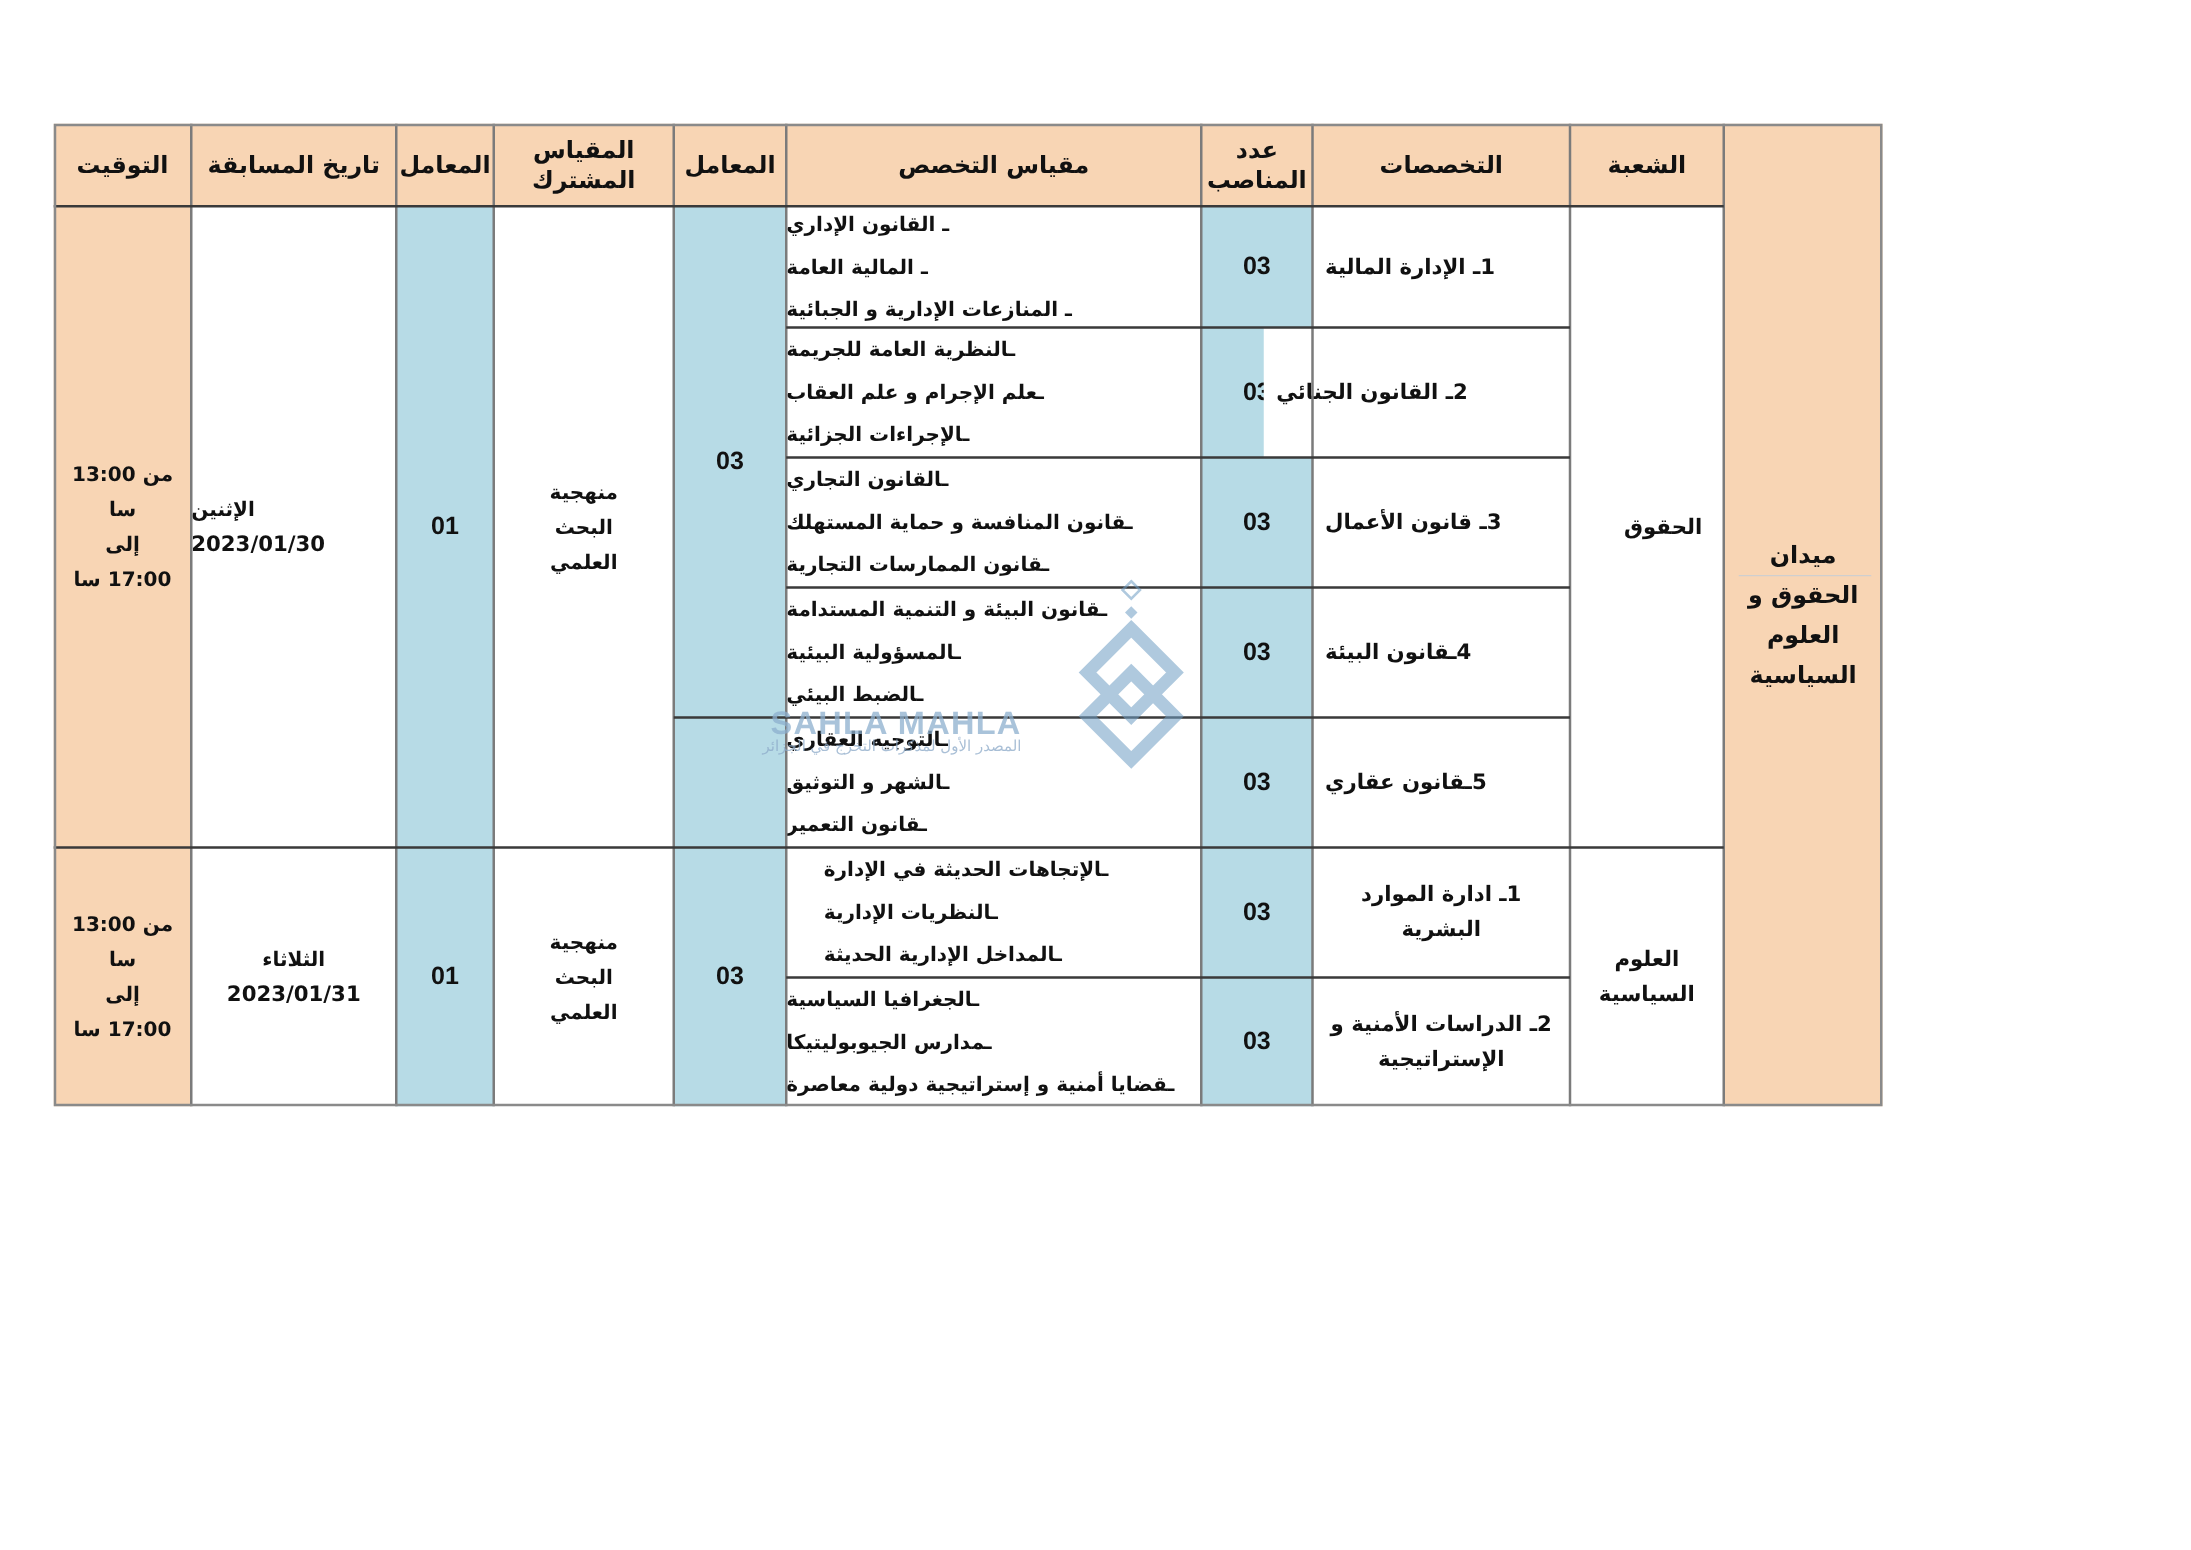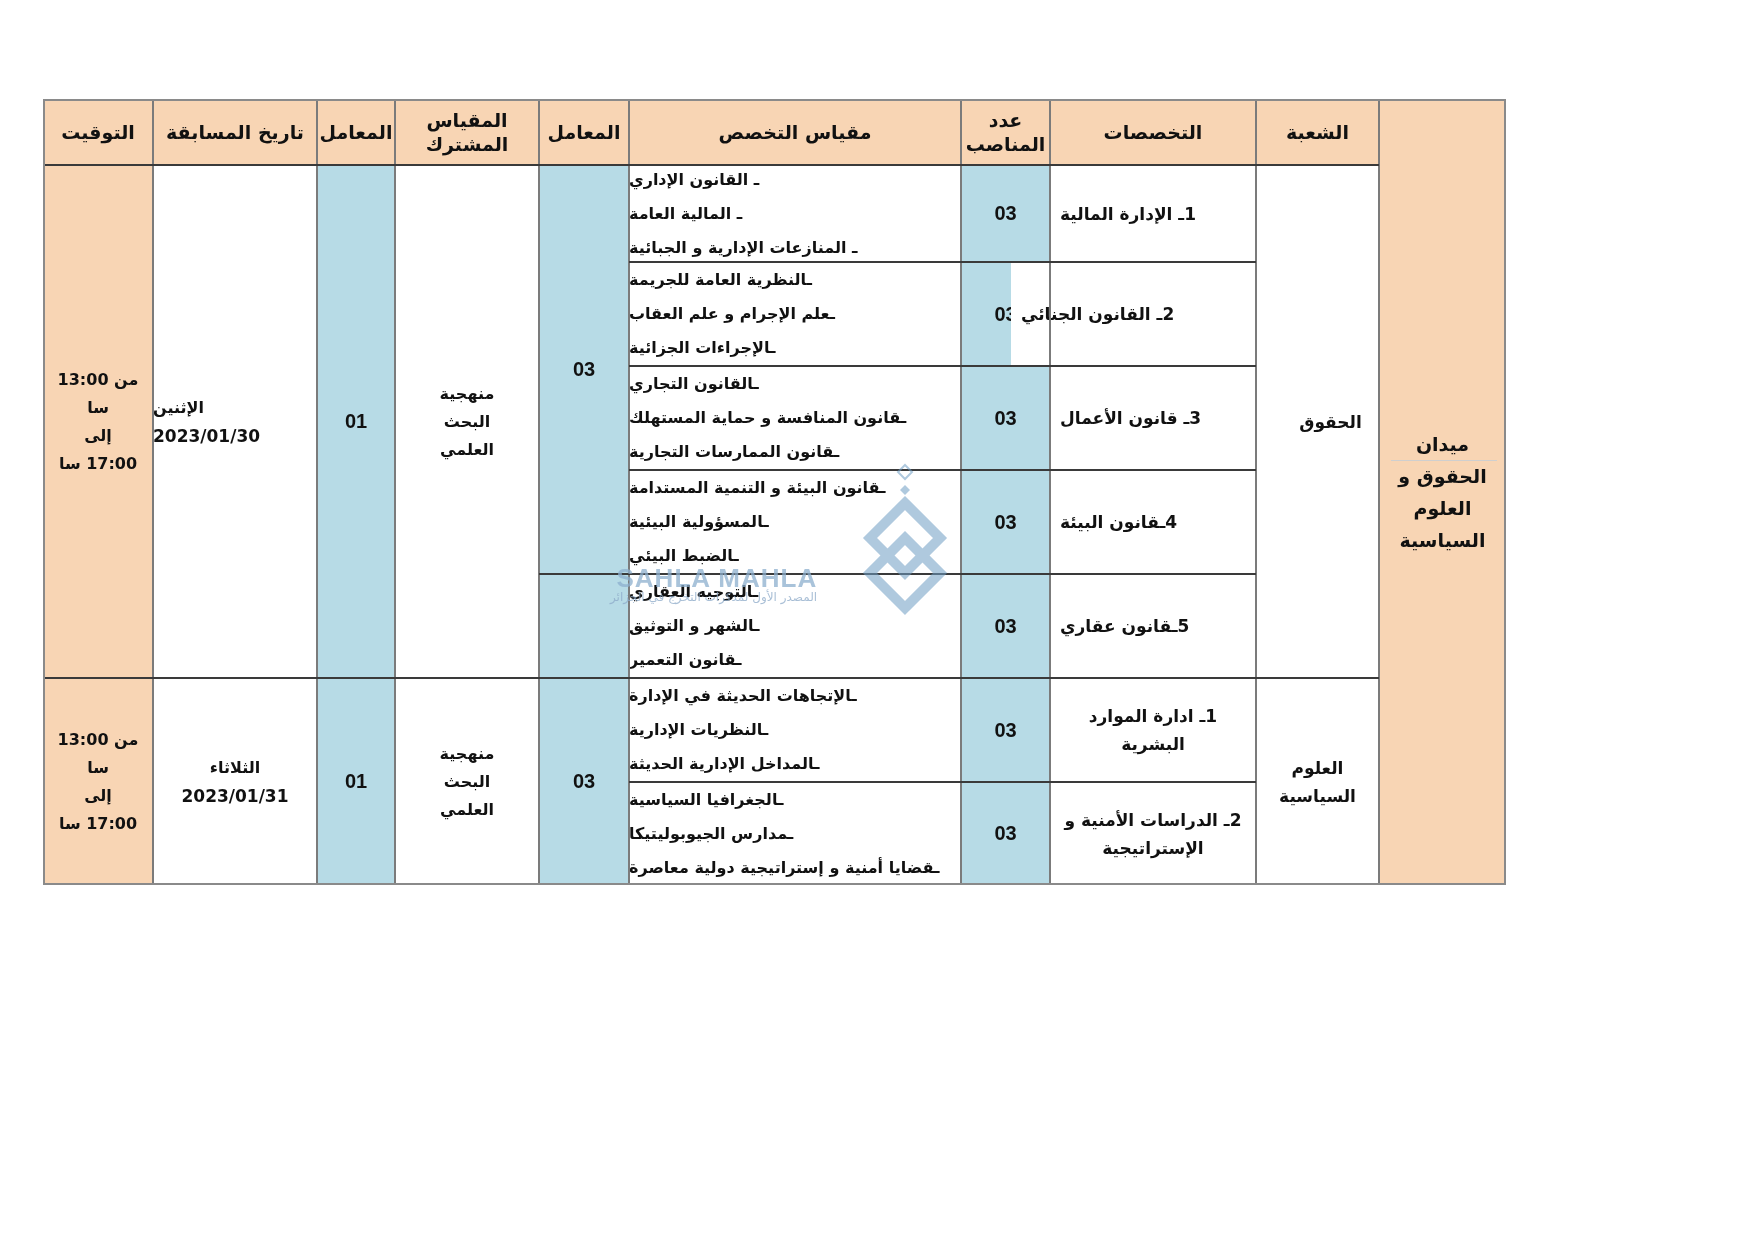--- a/index.html
+++ b/index.html
@@ -122,21 +122,21 @@
     <span>17:00 سا</span>
   </div>
   <div class="cell white small" style="left:110px;top:579px;width:164px;height:207px;">
     <span>الثلاثاء</span>
     <span style="font-size:17px;">2023/01/31</span>
   </div>
   <div class="cell blue num" style="left:274px;top:579px;width:78px;height:207px;">01</div>
   <div class="cell white small" style="left:352px;top:579px;width:144px;height:207px;padding:0 22px;">منهجية البحث العلمي</div>
   <div class="cell blue num" style="left:496px;top:579px;width:90px;height:207px;">03</div>
 
-  <div class="cell white subj" style="left:586px;top:579px;width:332px;height:104px;">
+  <div class="cell white subj" style="left:586px;top:579px;width:332px;height:104px;padding-left:30px;">
     <span>ـالإتجاهات الحديثة في الإدارة</span>
     <span>ـالنظريات الإدارية</span>
     <span>ـالمداخل الإدارية الحديثة</span>
   </div>
   <div class="cell blue num" style="left:918px;top:579px;width:89px;height:104px;">03</div>
   <div class="cell white spec" style="left:1007px;top:579px;width:206px;height:104px;">
       <span>1ـ ادارة الموارد البشرية</span>
     </div>
 
   <div class="cell white subj" style="left:586px;top:683px;width:332px;height:103px;">

